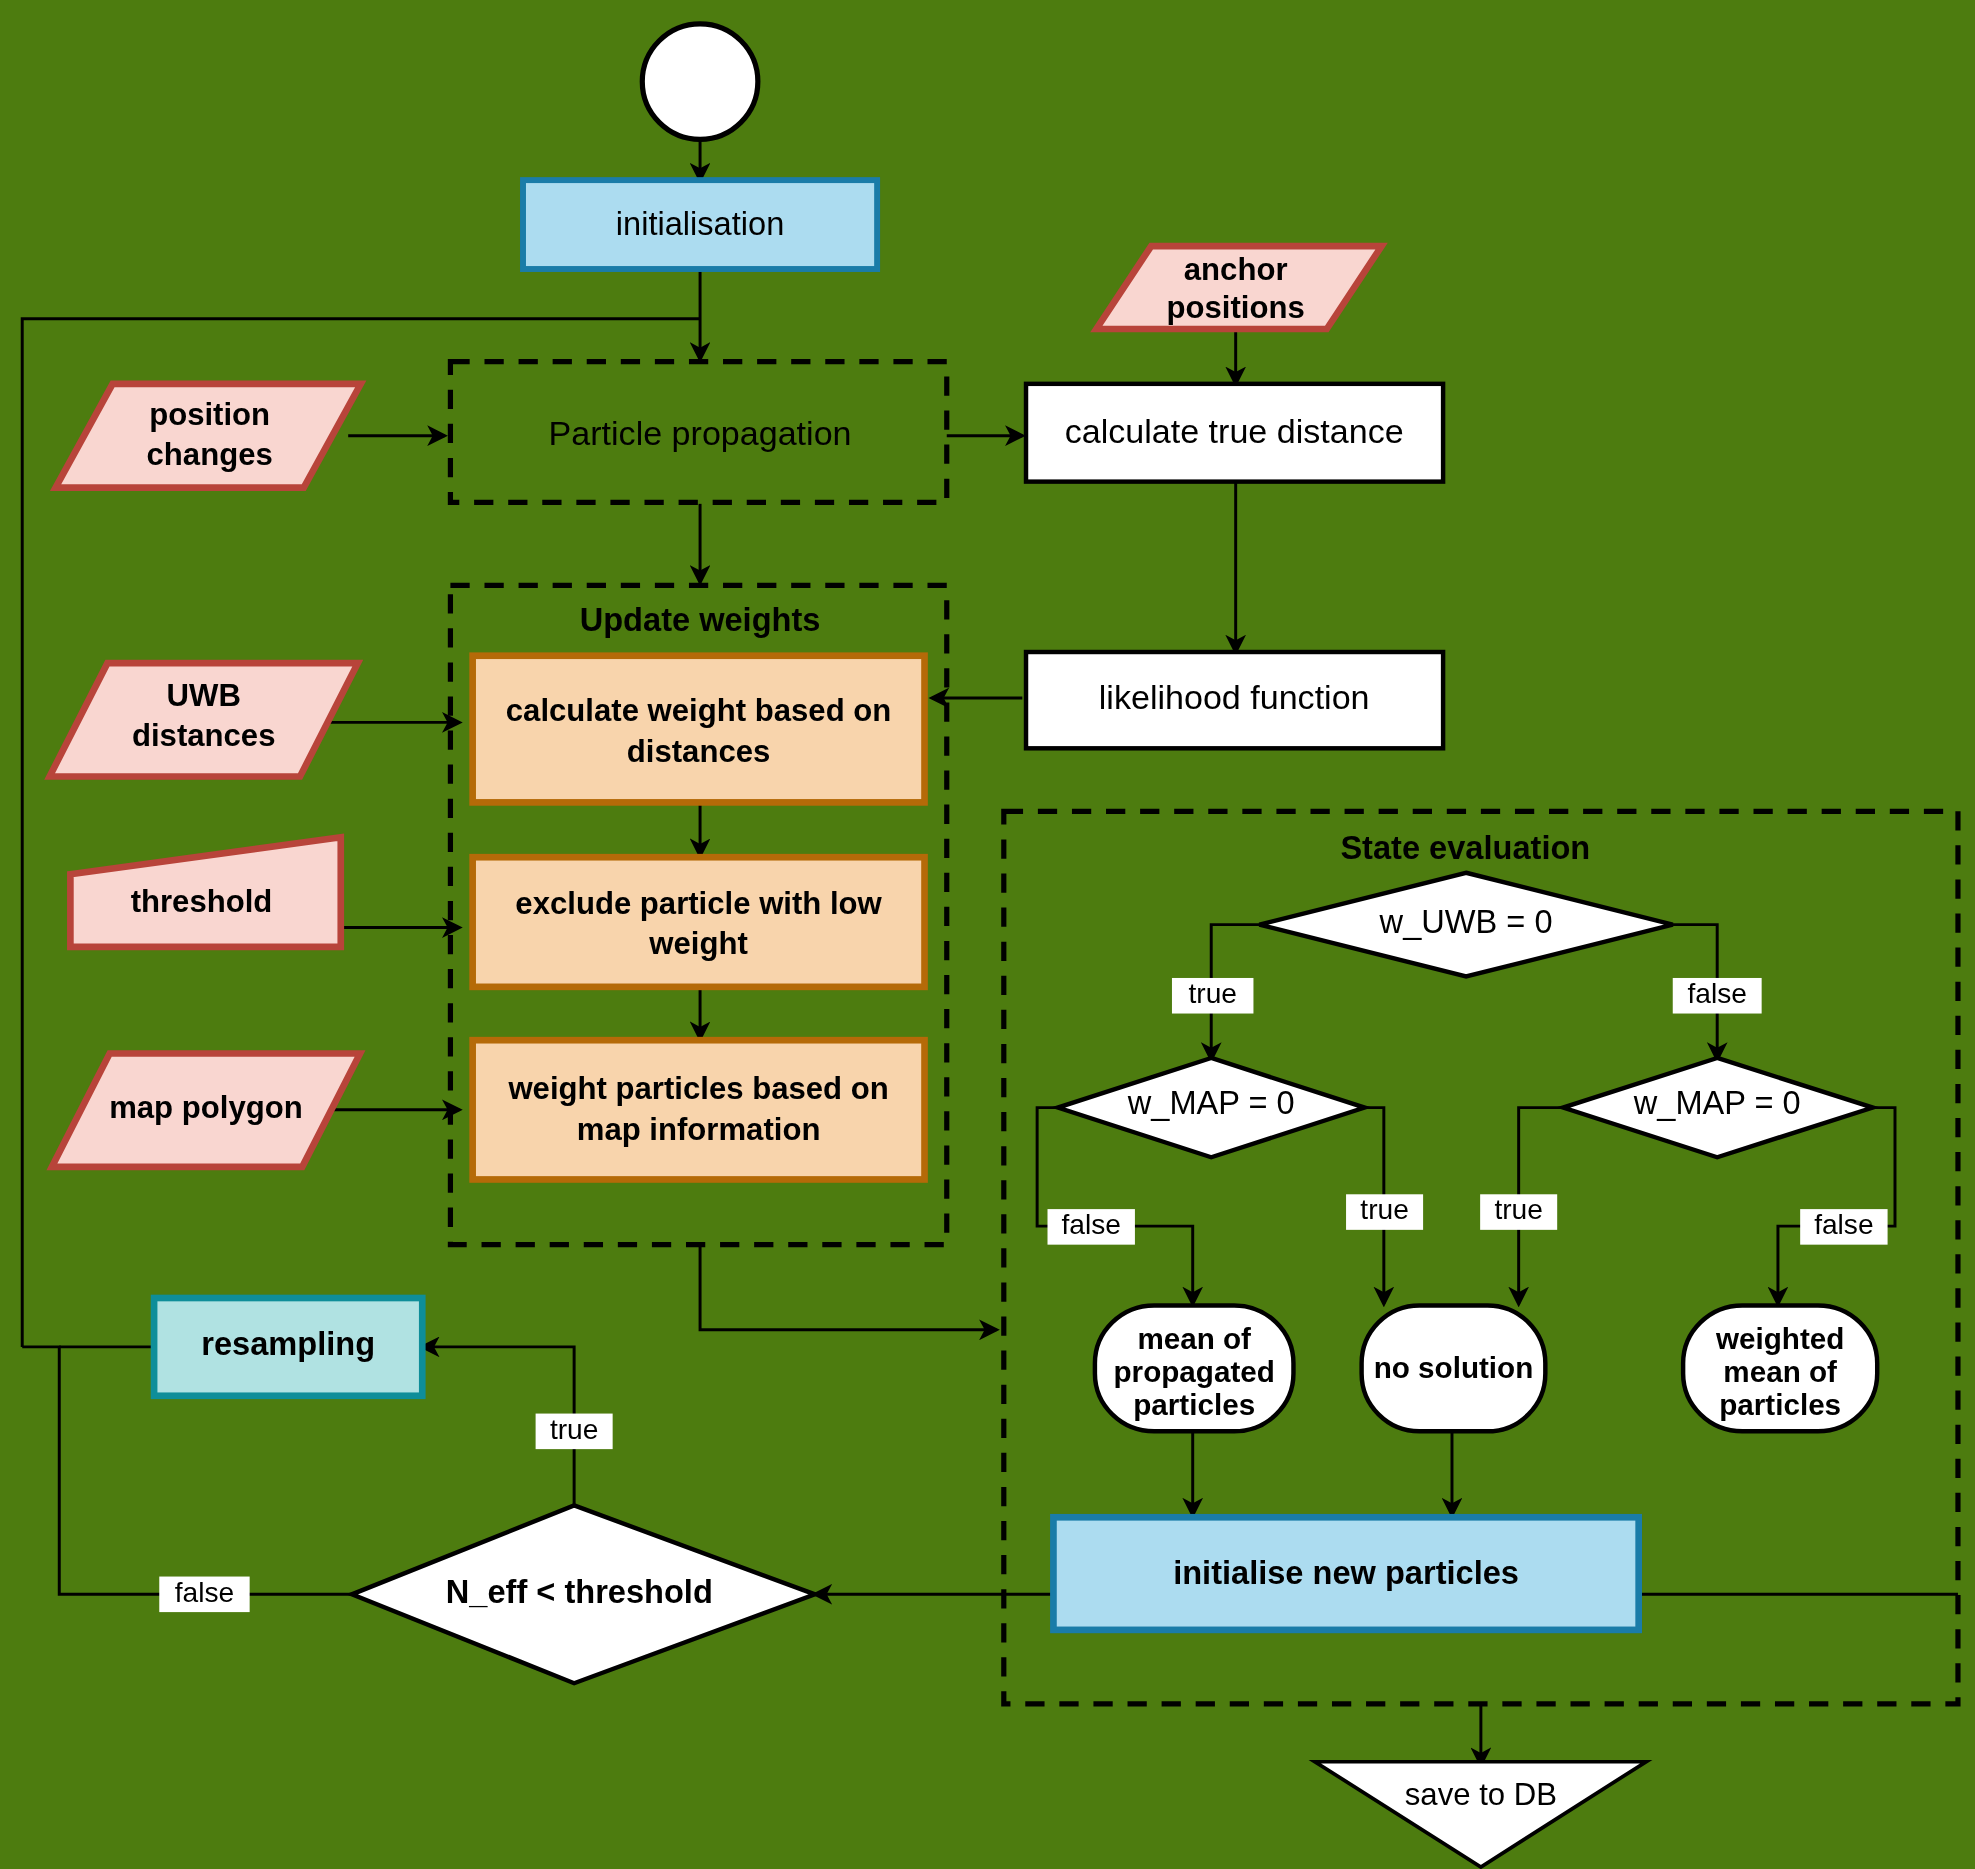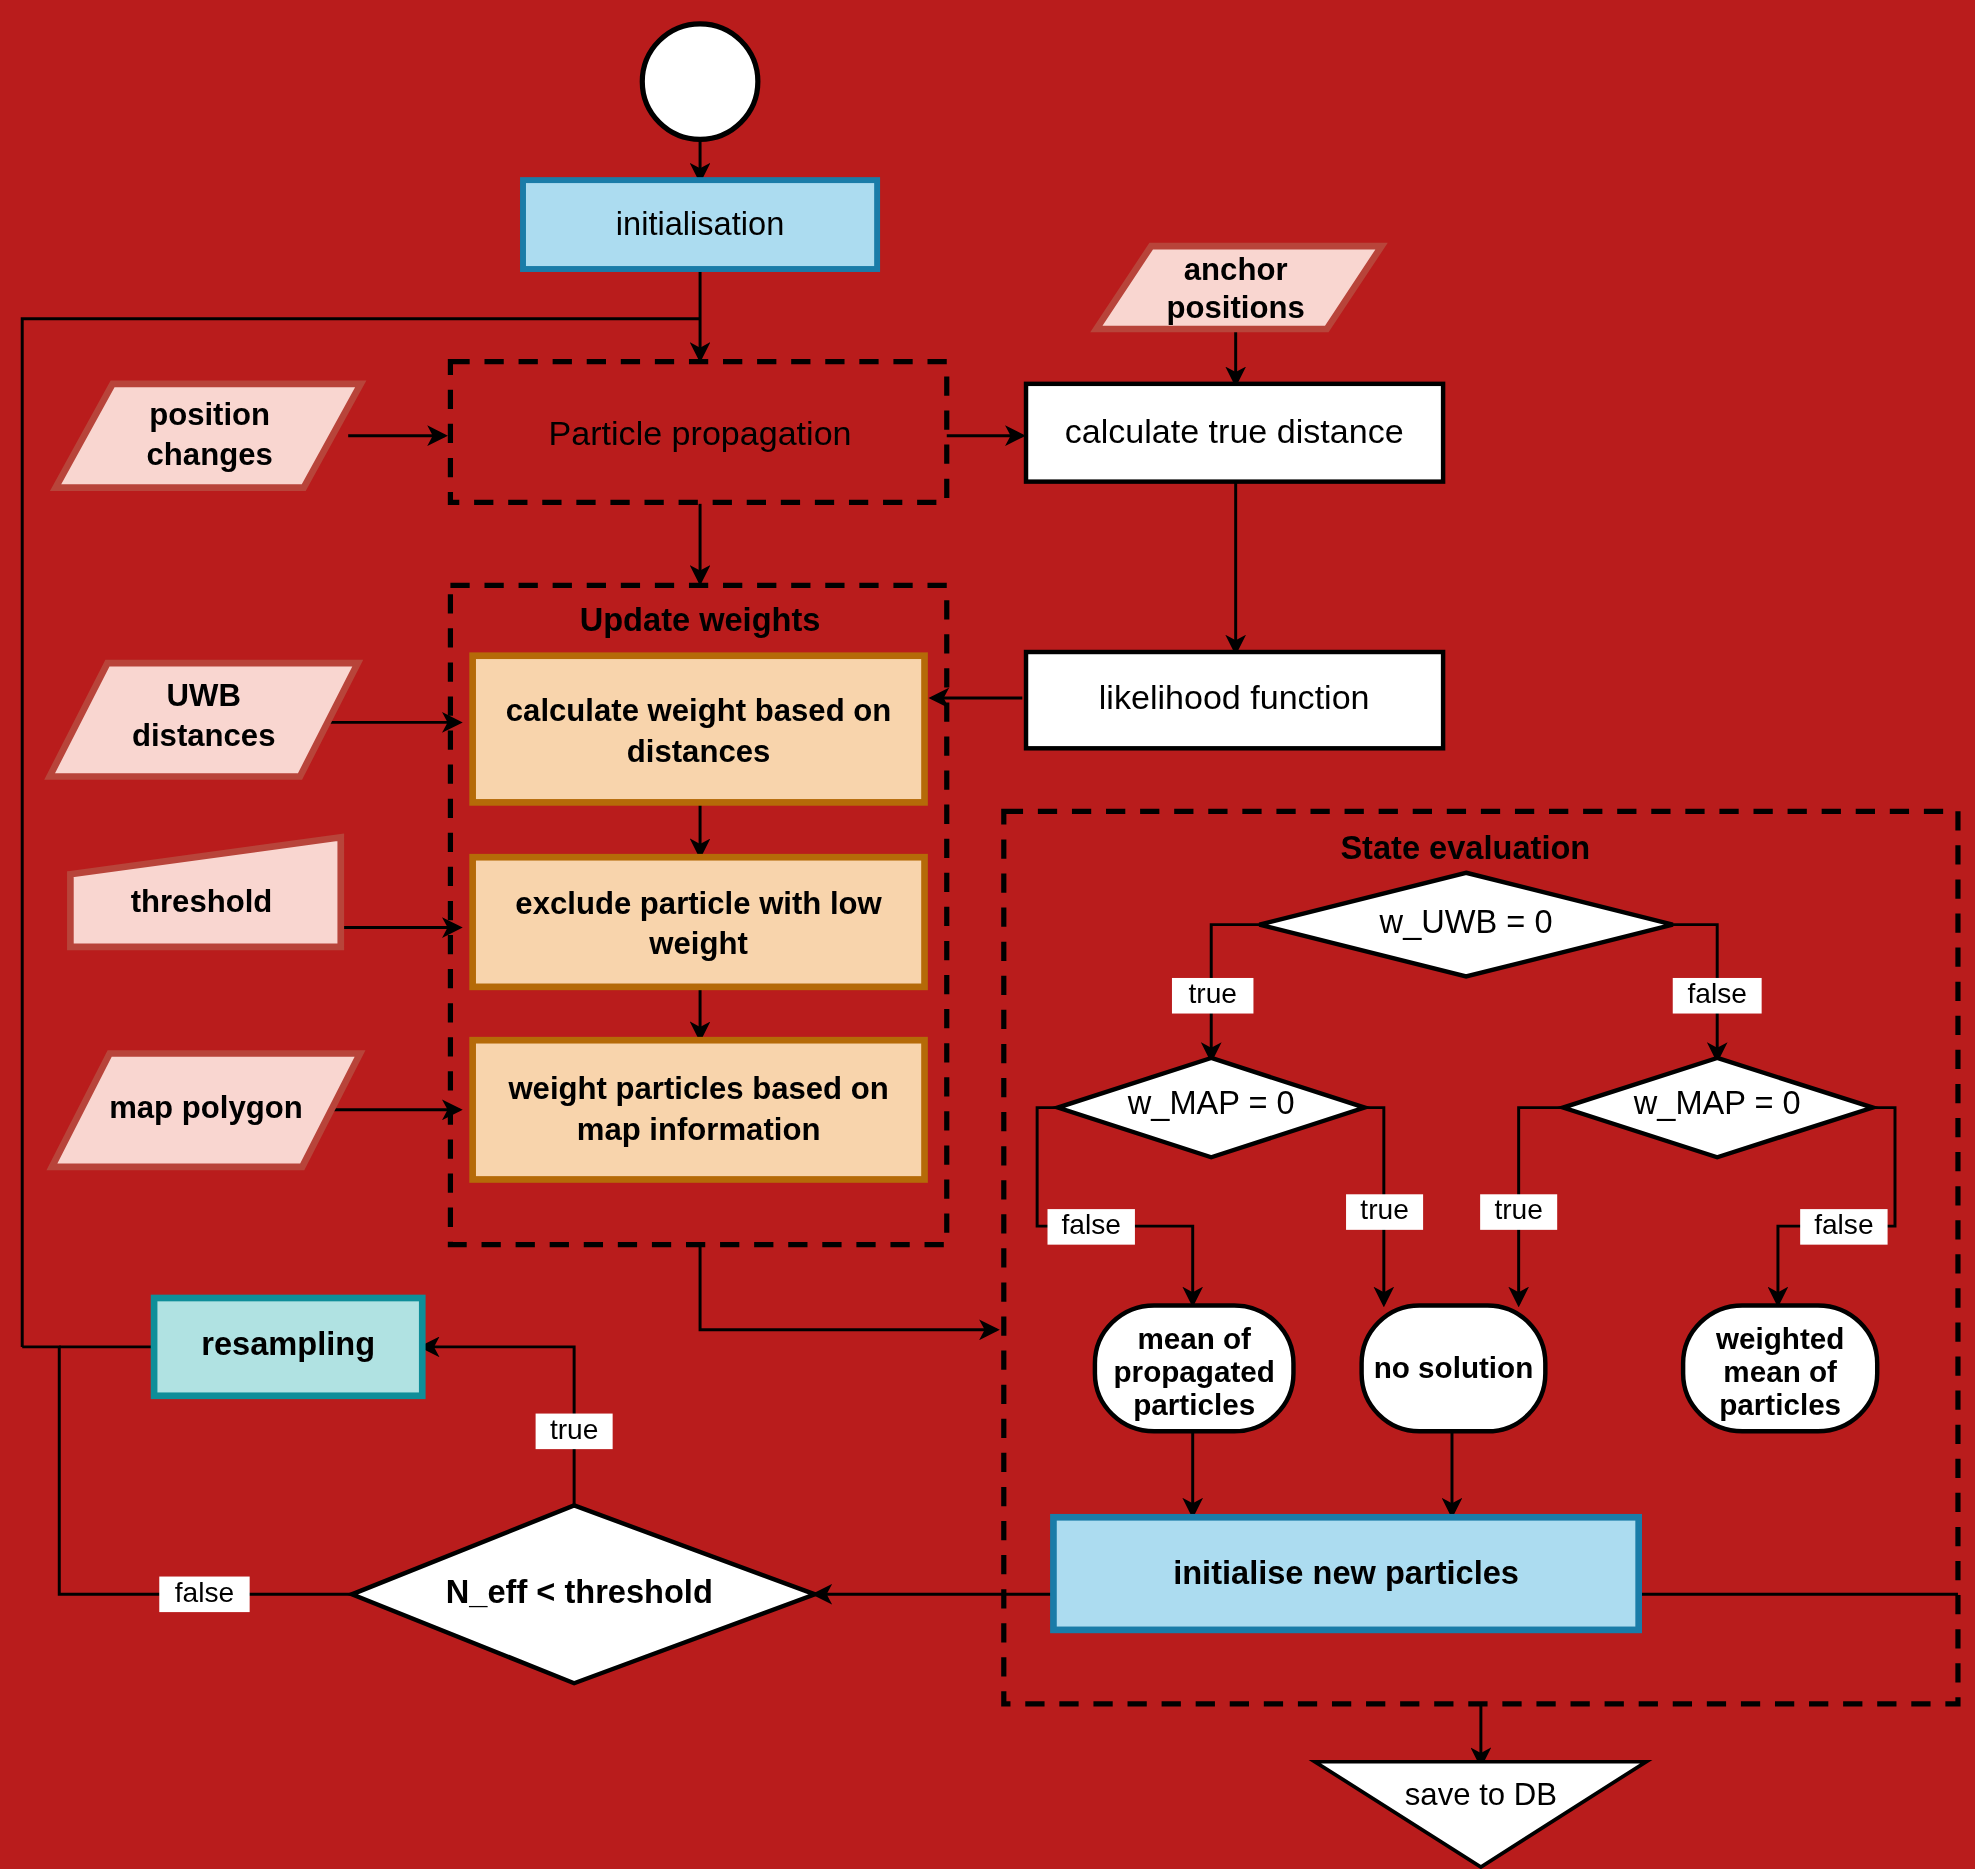--- a/index.html
+++ b/index.html
@@ -4,21 +4,21 @@
 <style>
   html, body {
     margin: 0;
     padding: 0;
     background: #ffffff;
   }
   #canvas-wrap {
     position: relative;
     width: 1975px;
     height: 1870px;
-    background: #b91c1c;
+    background: #4d7c0f;
     font-family: "Liberation Sans", sans-serif;
   }
   svg#flow {
     position: absolute;
     top: 0;
     left: 0;
     width: 1975px;
     height: 1870px;
   }
   .node-label {

